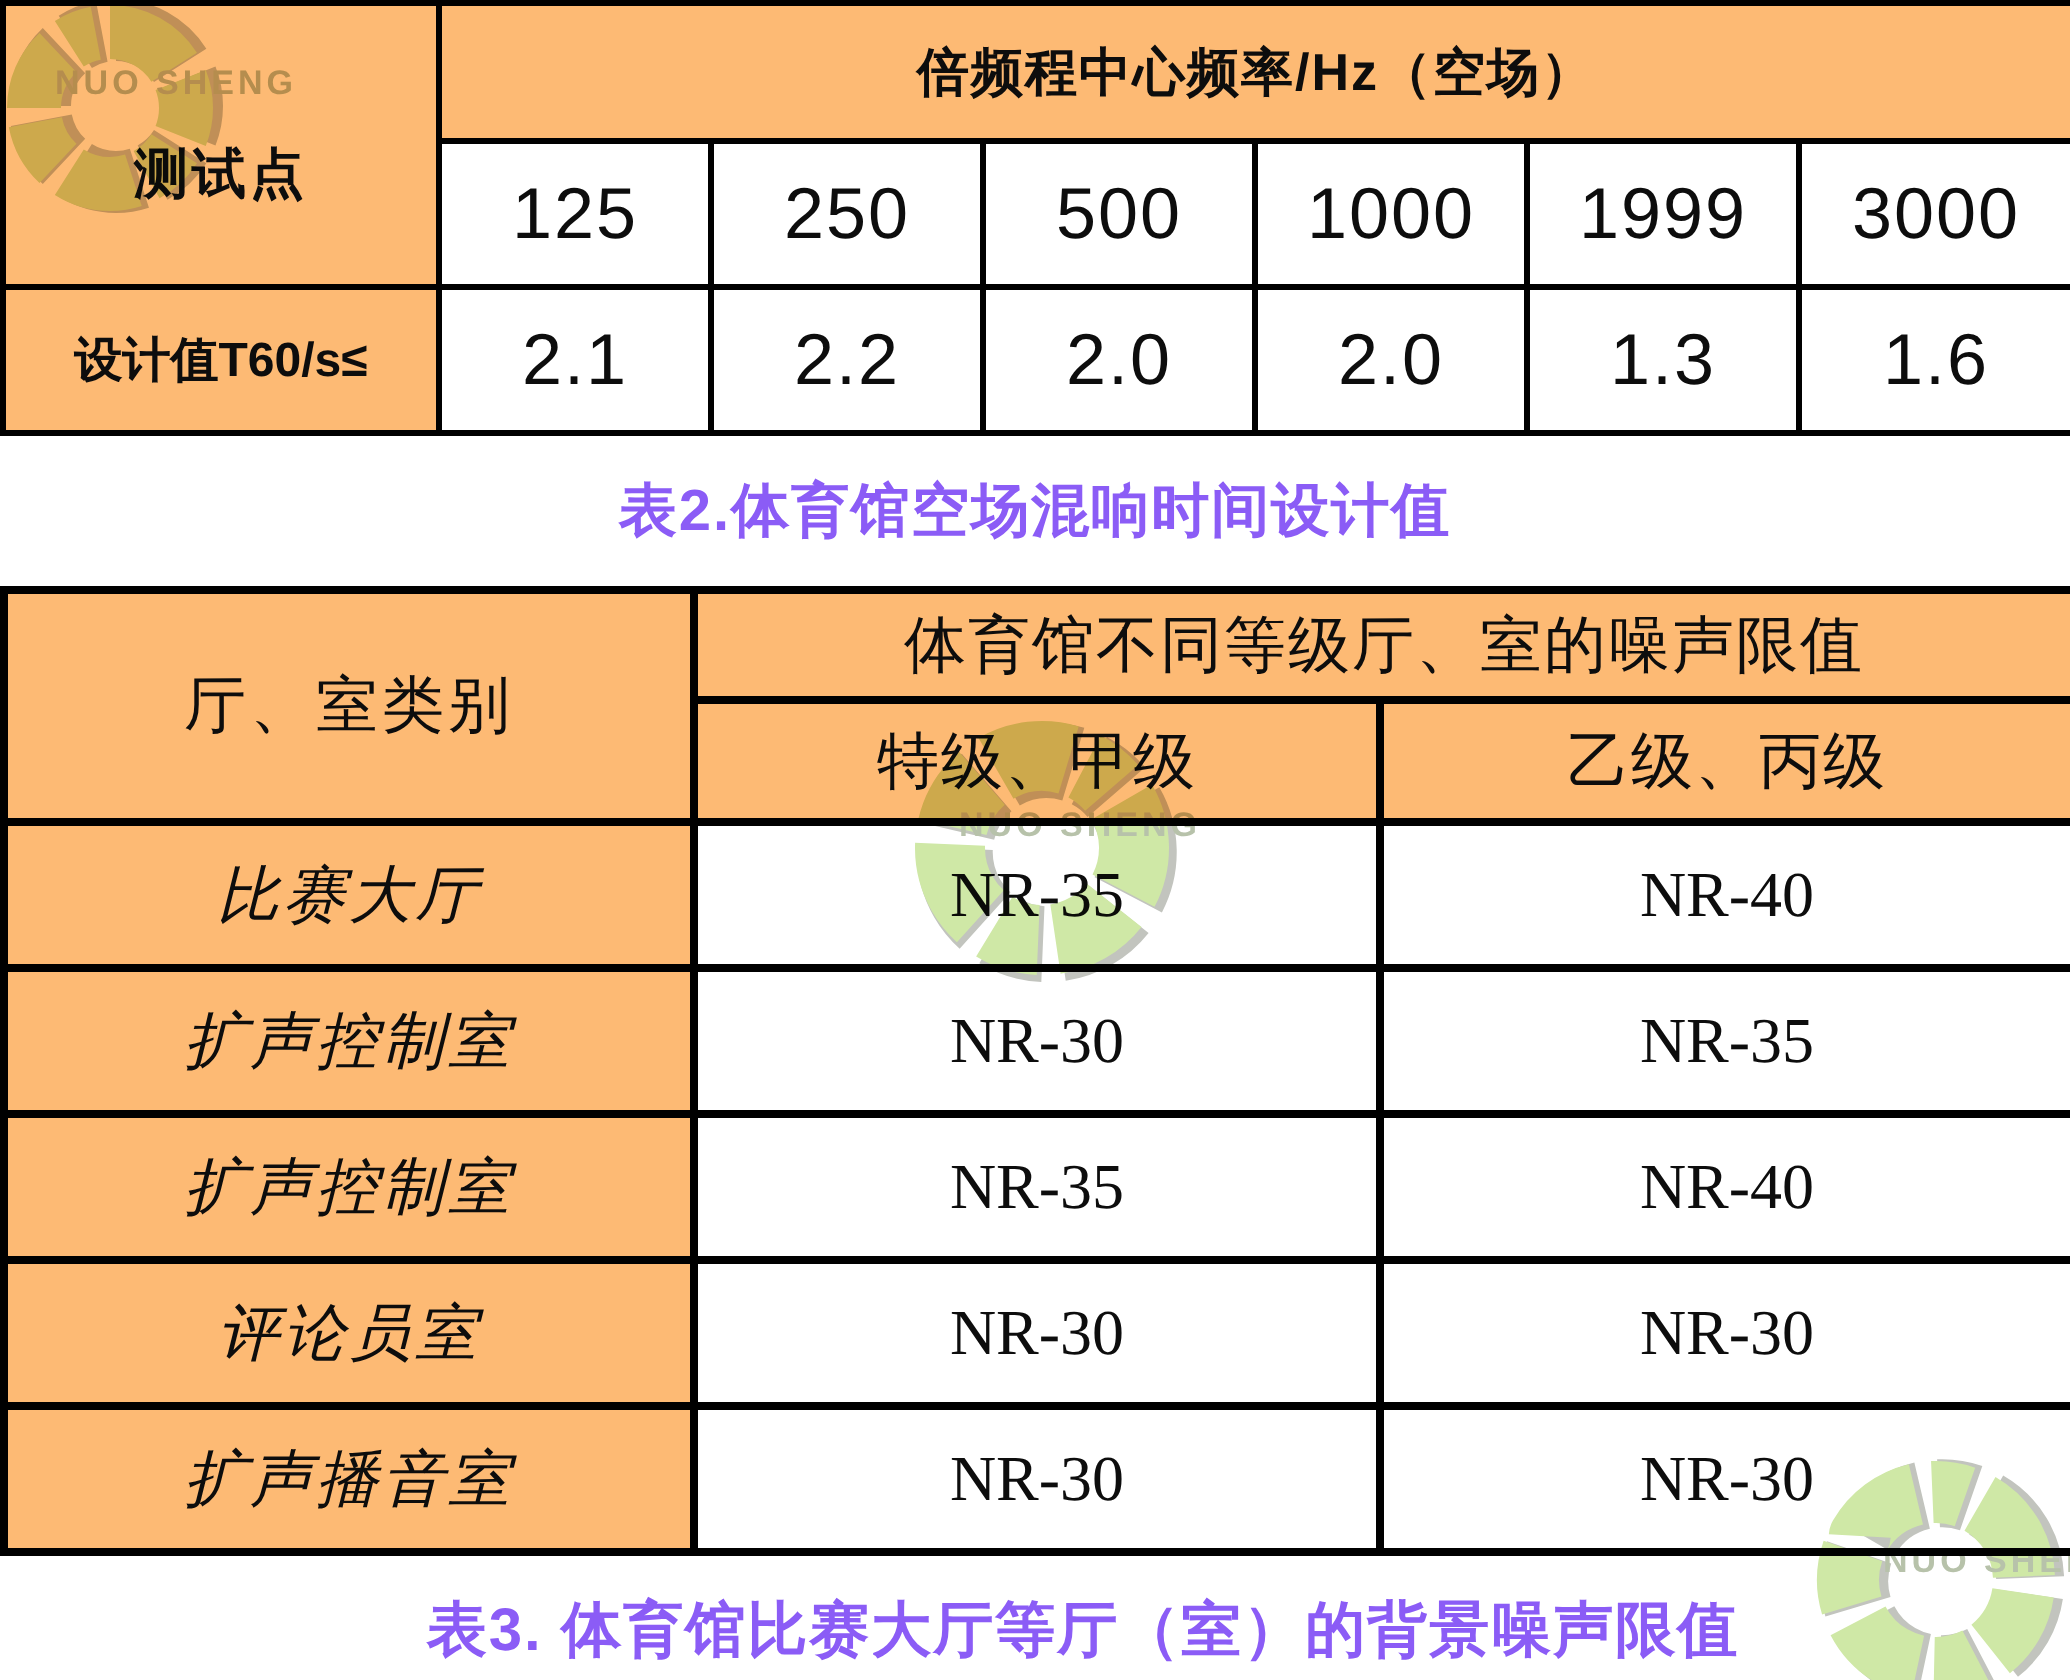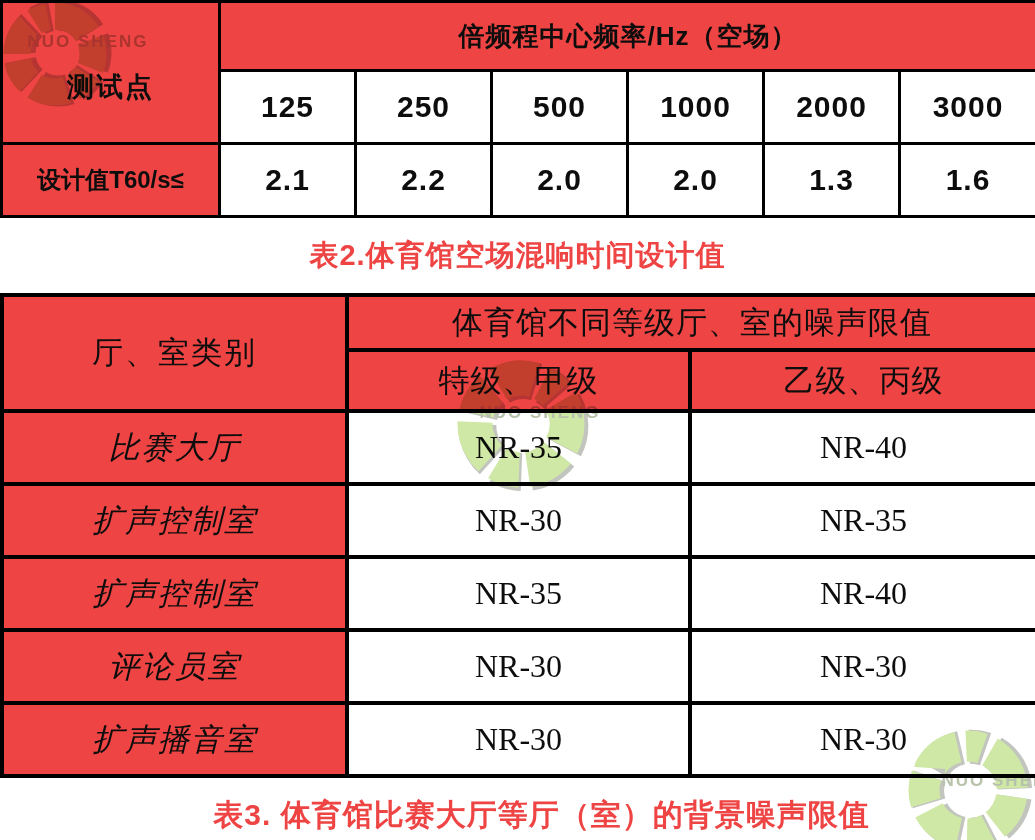--- a/index.html
+++ b/index.html
@@ -16,39 +16,39 @@
 
   
   table { border-collapse: collapse; table-layout: fixed; position: absolute; left: 0; }
   td { text-align: center; vertical-align: middle; padding: 0; overflow: hidden; }
 
   .t1 { top: 0; width: 1035px; }
   .t1 td { border: 3px solid #000; }
   .t1 .hdr-span   { font-weight: bold; font-size: 26px; letter-spacing: 1px; }
   .t1 .corner     { font-weight: bold; font-size: 27px; letter-spacing: 2px; padding-top: 28px; }
   .t1 .rowhead    { font-weight: bold; font-size: 24px; }
-  .t1 .num        { font-size: 30px; font-weight: 700; letter-spacing: 1px; }
+  .t1 .num        { font-size: 36px; font-weight: 400; letter-spacing: 1px; }
 
   .t2 { top: 293px; width: 1035px; font-family: "Liberation Serif", serif; }
   .t2 td { border: 4px solid #000; }
   .t2 .hdr-span   { font-size: 31px; letter-spacing: 1px; }
   .t2 .corner     { font-size: 31px; letter-spacing: 2px; }
   .t2 .subhdr     { font-size: 31px; letter-spacing: 1px; }
   .t2 .roomlabel  { font-size: 31px; letter-spacing: 2px; font-style: italic; }
   .t2 .nr         { font-size: 32px; }
 
-  .yellow { background: #ef4444; }
+  .yellow { background: #fdba74; }
   .white  { background: #ffffff; }
 
   
   .caption {
     position: absolute; left: 0; width: 1035px;
     display: flex; justify-content: center; align-items: center;
     font-weight: bold; font-family: "Liberation Sans", sans-serif;
-    color: #ef4444;
+    color: #8b5cf6;
   }
   .caption-t2 { top: 218px; height: 75px; font-size: 29px; letter-spacing: 1px; }
   .caption-t3 { top: 777px; height: 63px; font-size: 30px; letter-spacing: 1px;
                 align-items: flex-end; padding-bottom: 4px; margin-left: 24px; }
 
   
   .wm {
     position: absolute;
     overflow: visible;
     pointer-events: none;
@@ -82,21 +82,21 @@
     <tbody>
         <tr style="height:69px">
       <td class="yellow corner" rowspan="2">测试点</td>
       <td class="yellow hdr-span" colspan="6">倍频程中心频率/Hz（空场）</td>
     </tr>
     <tr style="height:73px">
       <td class="white num">125</td>
       <td class="white num">250</td>
       <td class="white num">500</td>
       <td class="white num">1000</td>
-      <td class="white num">2000</td>
+      <td class="white num">1999</td>
       <td class="white num">3000</td>
     </tr>
     <tr style="height:73px">
       <td class="yellow rowhead">设计值T60/s≤</td>
       <td class="white num">2.1</td>
       <td class="white num">2.2</td>
       <td class="white num">2.0</td>
       <td class="white num">2.0</td>
       <td class="white num">1.3</td>
       <td class="white num">1.6</td>

